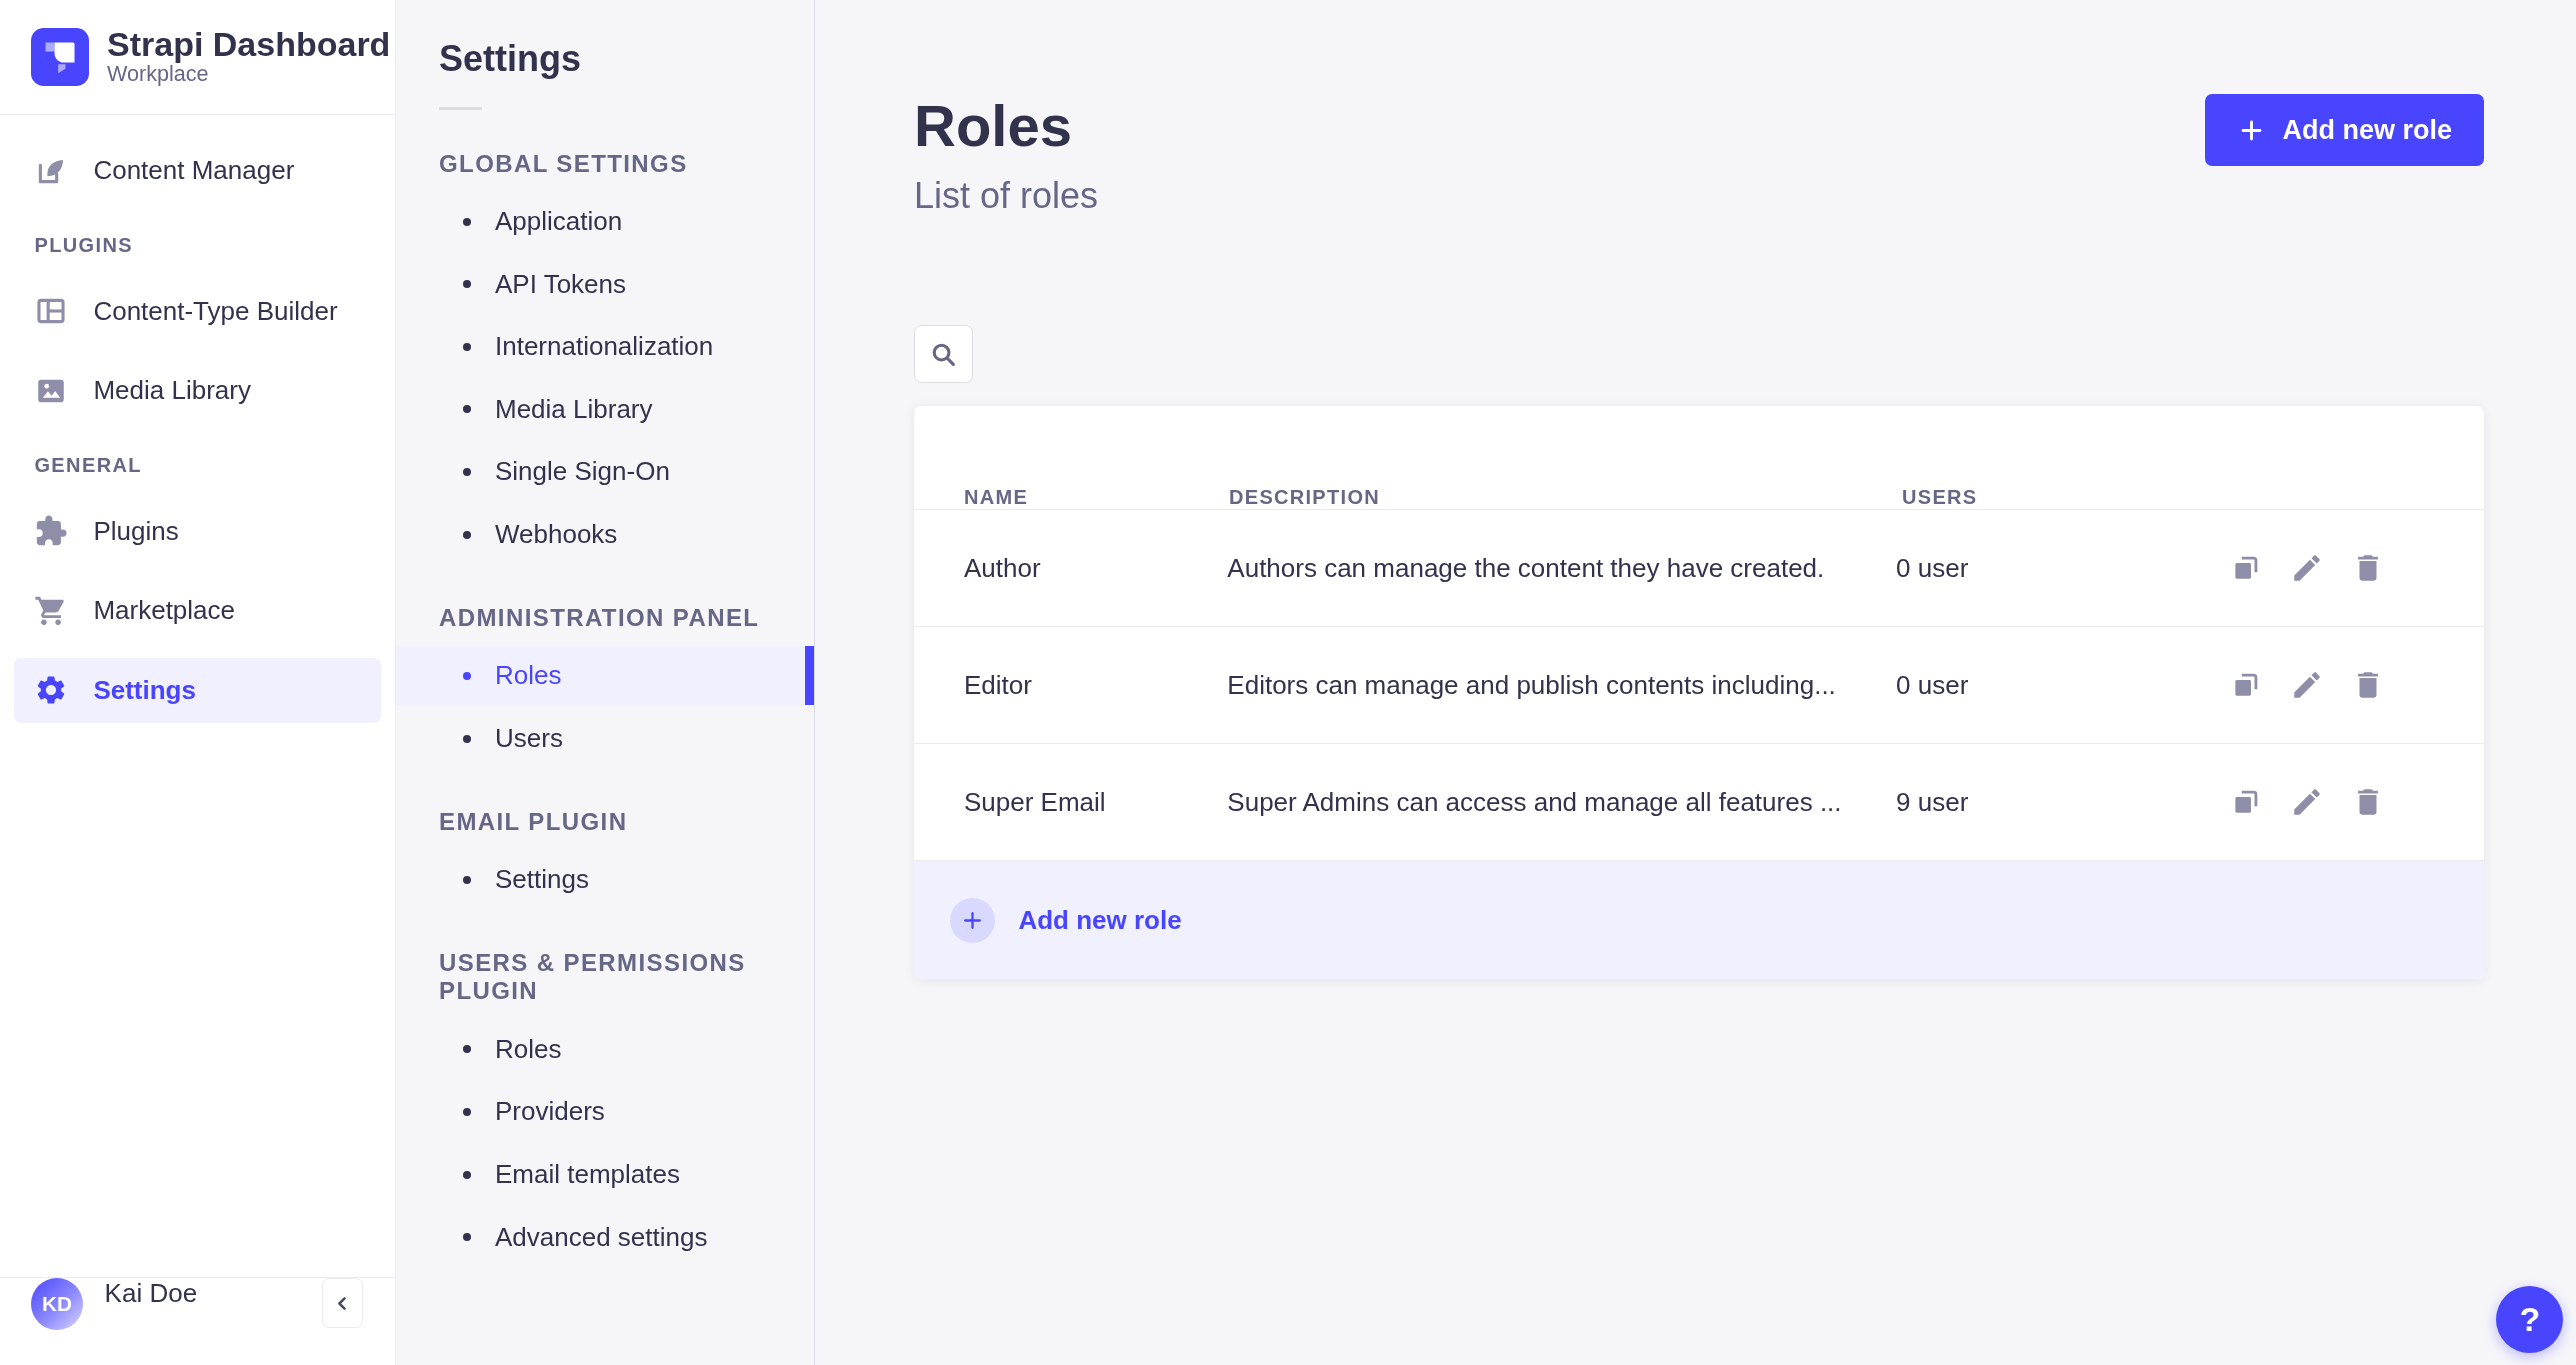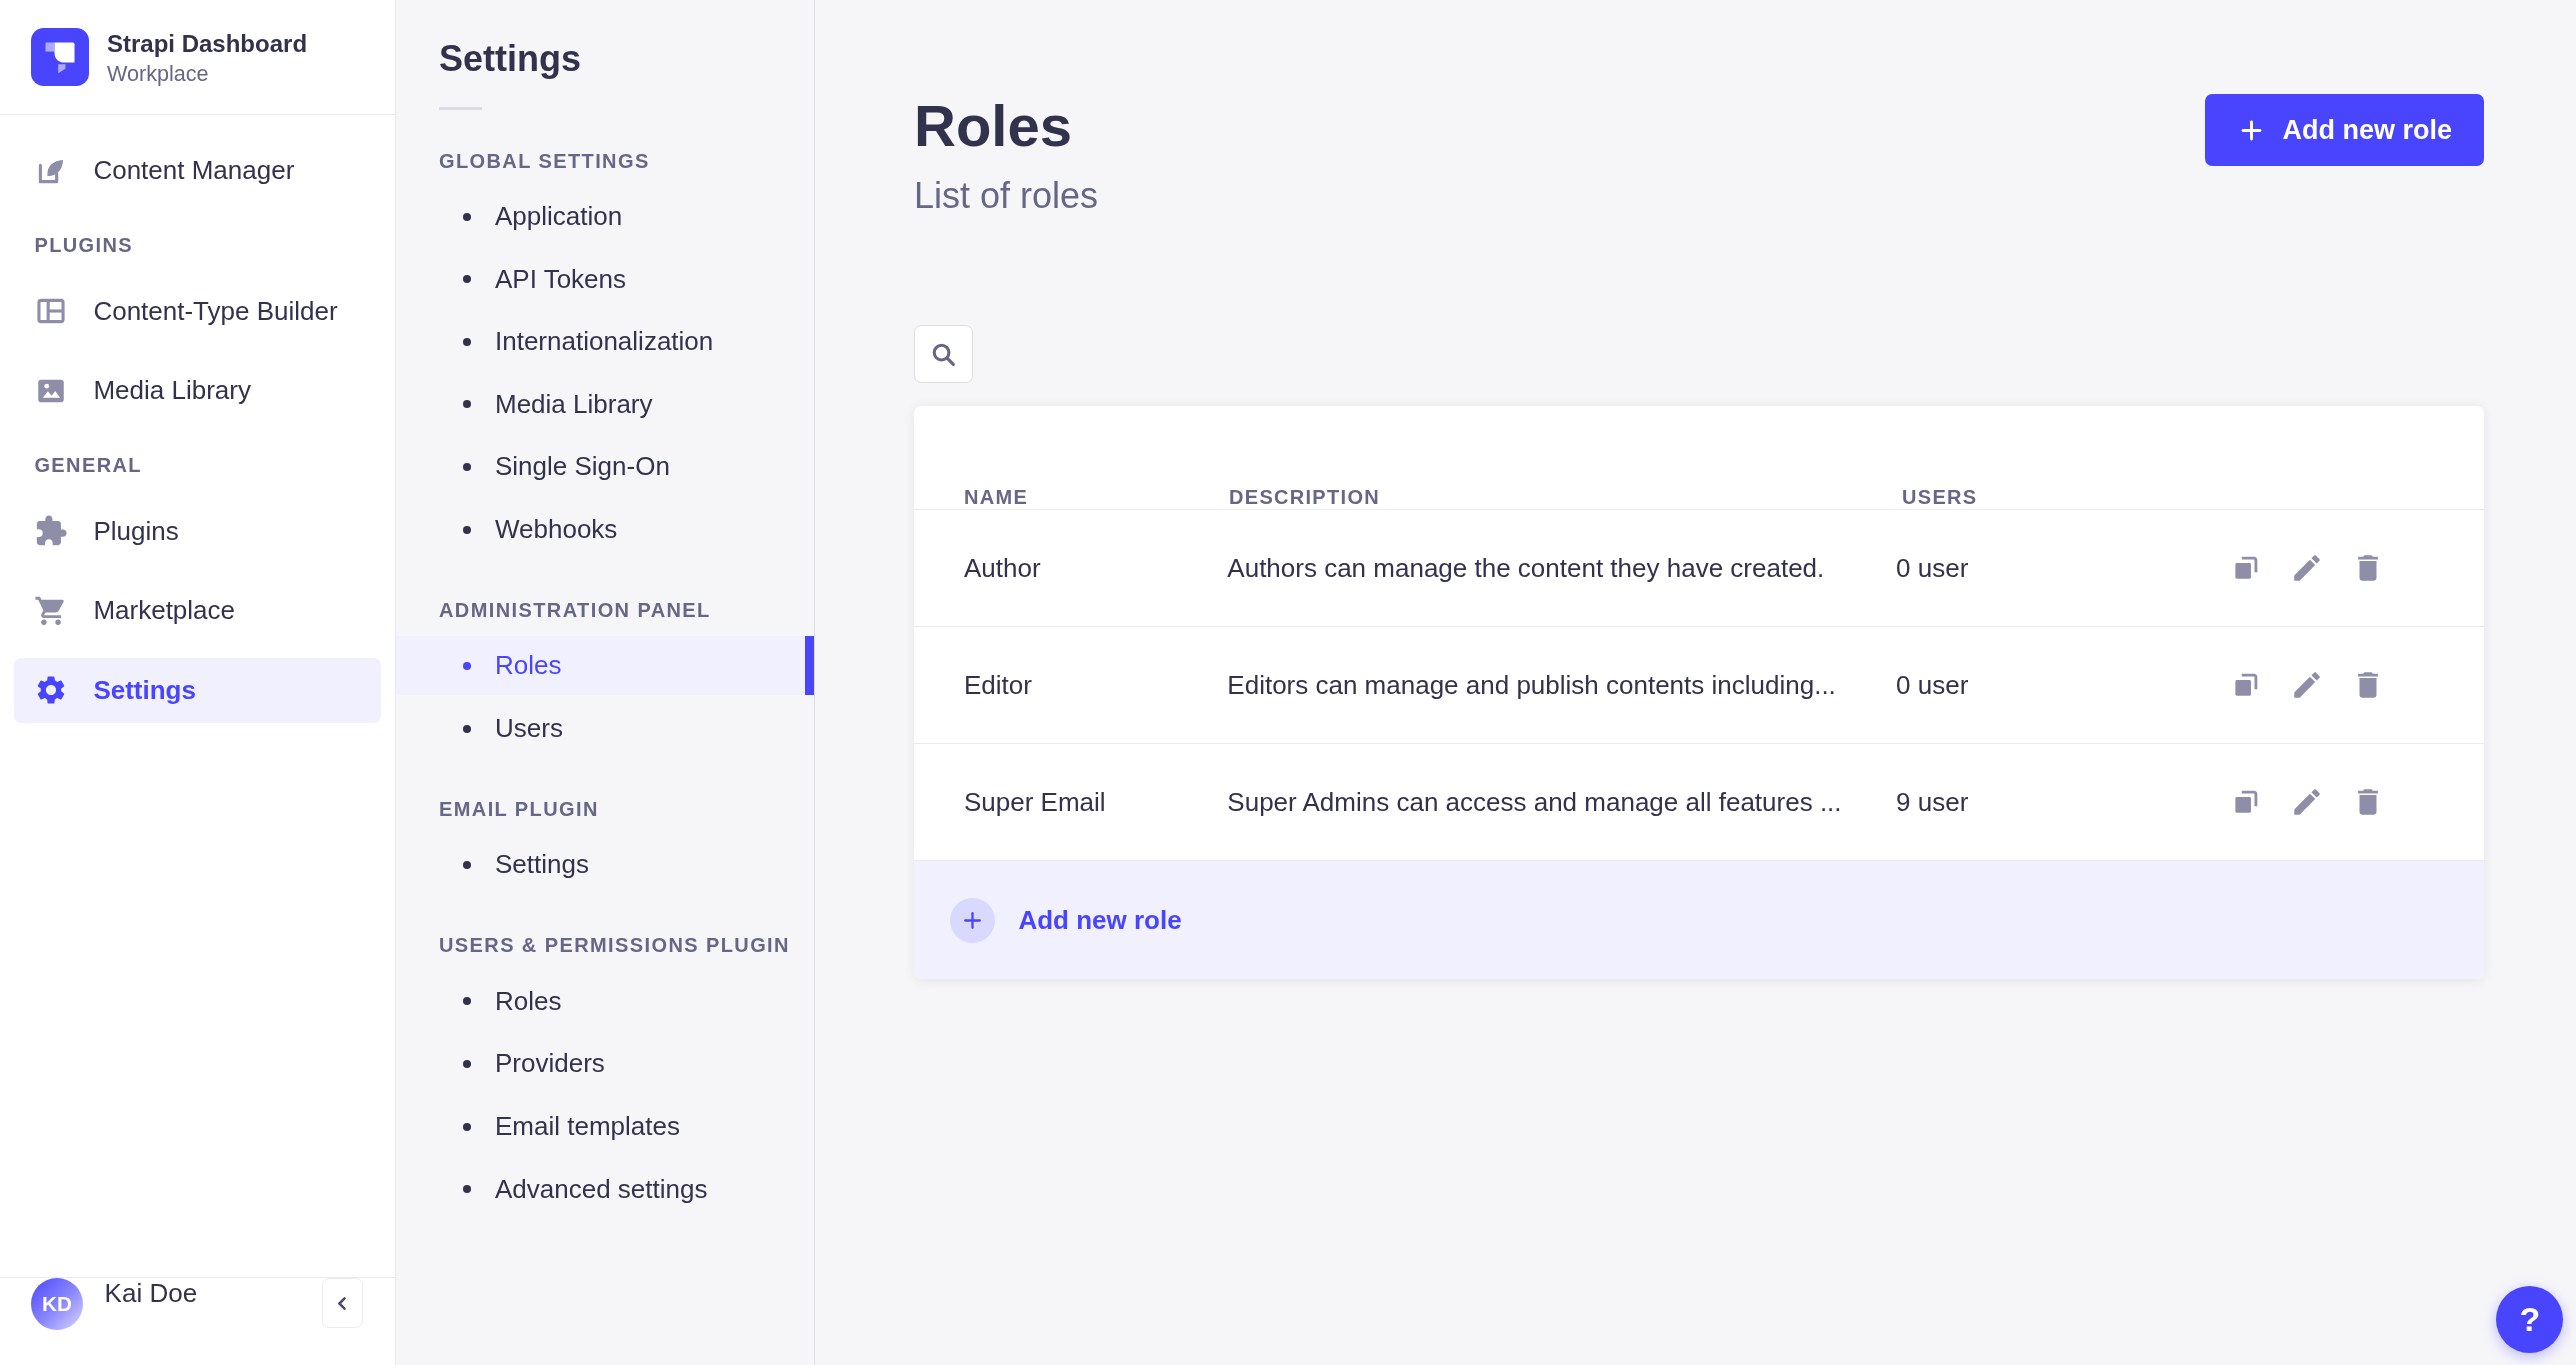--- a/index.html
+++ b/index.html
@@ -20,21 +20,21 @@
   }
   .brand {
     height:115px; border-bottom:1.8px solid #EAEAEF;
     display:flex; align-items:center; padding-left:31px; gap:18px;
   }
   .brand-logo {
     width:58px; height:58px; border-radius:12.6px; background:#4945FF;
     display:flex; align-items:center; justify-content:center; flex:none;
   }
   .brand-logo svg { width:58px; height:58px; }
-  .brand-title { font-size:24px; font-weight:bold; color:#32324D; line-height:32px; }
+  .brand-title { font-size:34px; font-weight:bold; color:#32324D; line-height:32px; }
   .brand-sub { font-size:21.6px; color:#666687; line-height:27px; }
 
   .nav { padding:23.4px 14.4px 0 14.4px; }
   .nav-item {
     height:65px; border-radius:7.2px; display:flex; align-items:center;
     padding-left:20px; gap:25px; margin-bottom:14.4px; cursor:pointer;
   }
   .nav-item .nav-ic { width:34px; height:34px; color:#8E8EA9; flex:none; display:flex; }
   .nav-item .nav-ic svg { width:34px; height:34px; }
   .nav-item .nav-label { font-size:26px; color:#32324D; }
@@ -67,21 +67,21 @@
 
   
   .subnav {
     width:419px; min-width:419px; height:100%;
     background:#F6F6F9; border-right:1.8px solid #DCDCE4; padding-top:38px;
   }
   .subnav-title { margin-left:43px; font-size:36px; font-weight:bold; color:#32324D; }
   .subnav-divider { margin:27px 0 0 43px; width:43px; height:2.7px; background:#DCDCE4; }
   .subnav-section { margin-top:40px; }
   .subnav-section-label {
-    margin-left:43px; font-size:20px; font-weight:bold; color:#666687; letter-spacing:1.4px;
+    margin-left:43px; font-size:24px; font-weight:bold; color:#666687; letter-spacing:1.4px;
   }
   .subnav-list { margin-top:14.4px; }
   .subnav-item {
     height:59px; display:flex; align-items:center; padding-left:67px; gap:24px;
     margin:3.6px 0; cursor:pointer;
   }
   .subnav-item .dot { width:8px; height:8px; border-radius:50%; background:#32324D; flex:none; }
   .subnav-item .subnav-label { font-size:26px; color:#32324D; }
   .subnav-item.active { background:#F0F0FF; box-shadow:inset -9px 0 0 #4945FF; }
   .subnav-item.active .dot { background:#4945FF; }

